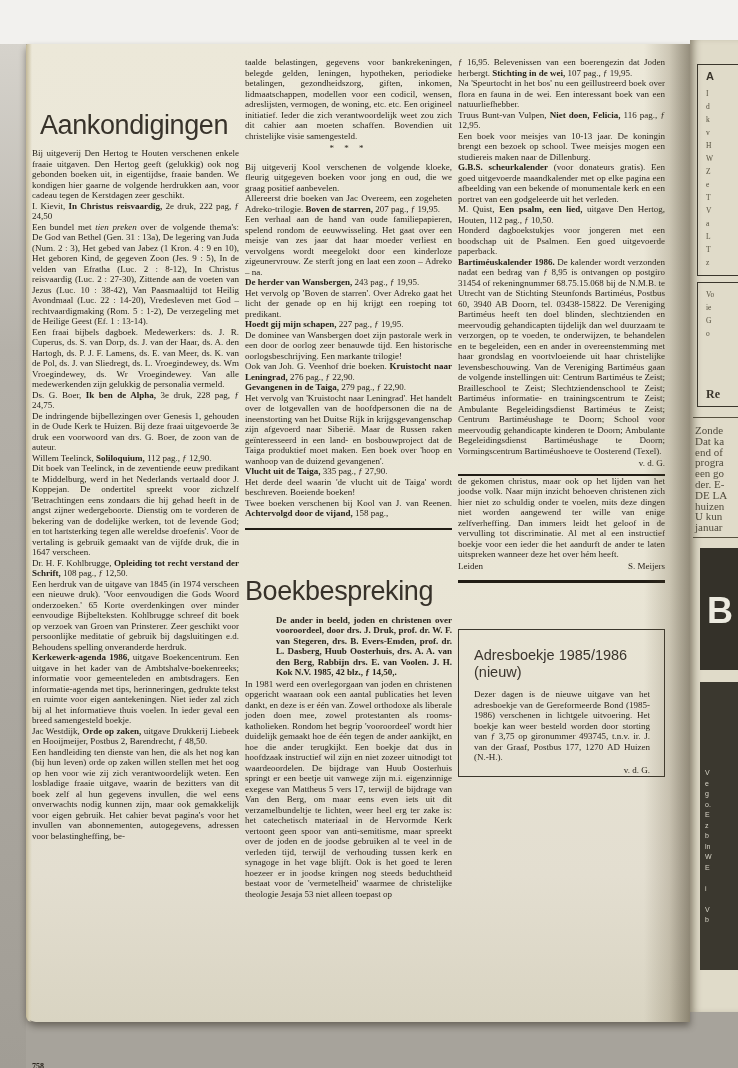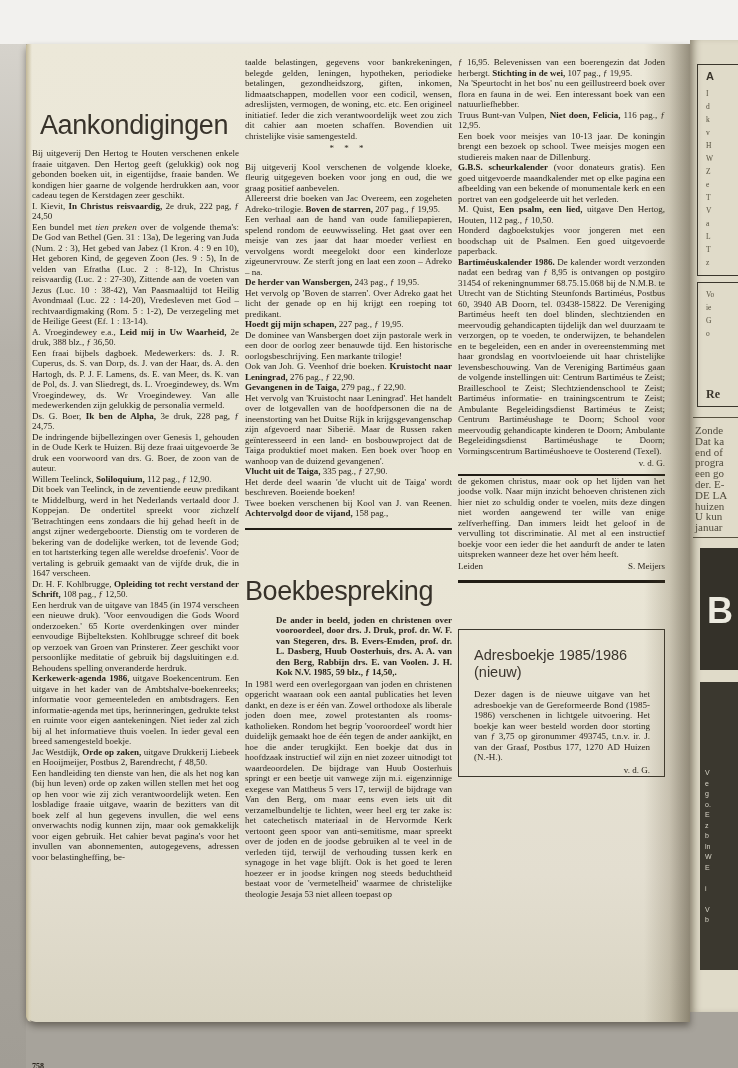--- a/index.html
+++ b/index.html
@@ -84,21 +84,20 @@
   <div class="leftband"></div>
 
   <div class="page">
 
     <div class="col col1">
       <h1 class="section-title">Aankondigingen</h1>
       <div>
           <p>Bij uitgeverij Den Hertog te Houten verschenen enkele fraaie uitgaven. Den Hertog geeft (gelukkig) ook nog gebonden boeken uit, in eigentijdse, fraaie banden. We kondigen hier gaarne de volgende herdrukken aan, voor cadeau tegen de Kerstdagen zeer geschikt.</p>
           <p>I. Kievit, <span class="b">In Christus reisvaardig,</span> 2e druk, 222 pag, ƒ 24,50</p>
           <p>Een bundel met <span class="i">tien preken</span> over de volgende thema's: De God van Bethel (Gen. 31 : 13a), De legering van Juda (Num. 2 : 3), Het gebed van Jabez (1 Kron. 4 : 9 en 10), Het geboren Kind, de gegeven Zoon (Jes. 9 : 5), In de velden van Efratha (Luc. 2 : 8-12), In Christus reisvaardig (Luc. 2 : 27-30), Zittende aan de voeten van Jezus (Luc. 10 : 38-42), Van Paasmaaltijd tot Heilig Avondmaal (Luc. 22 : 14-20), Vredesleven met God – rechtvaardigmaking (Rom. 5 : 1-2), De verzegeling met de Heilige Geest (Ef. 1 : 13-14).</p>
-          <p>A. Vroegindewey e.a., <span class="b">Leid mij in Uw Waarheid,</span> 2e druk, 388 blz., ƒ 36,50.</p>
           <p>Een fraai bijbels dagboek. Medewerkers: ds. J. R. Cuperus, ds. S. van Dorp, ds. J. van der Haar, ds. A. den Hartogh, ds. P. J. F. Lamens, ds. E. van Meer, ds. K. van de Pol, ds. J. van Sliedregt, ds. L. Vroegindewey, ds. Wm Vroegindewey, ds. Wr Vroegindewey. Van alle medewerkenden zijn gelukkig de personalia vermeld.</p>
           <p>Ds. G. Boer, <span class="b">Ik ben de Alpha,</span> 3e druk, 228 pag, ƒ 24,75.</p>
           <p>De indringende bijbellezingen over Genesis 1, gehouden in de Oude Kerk te Huizen. Bij deze fraai uitgevoerde 3e druk een voorwoord van drs. G. Boer, de zoon van de auteur.</p>
           <p>Willem Teelinck, <span class="b">Soliloquium,</span> 112 pag., ƒ 12,90.</p>
           <p>Dit boek van Teelinck, in de zeventiende eeuw predikant te Middelburg, werd in het Nederlands vertaald door J. Koppejan. De ondertitel spreekt voor zichzelf 'Betrachtingen eens zondaars die hij gehad heeft in de angst zijner wedergeboorte. Dienstig om te vorderen de bekering van de dodelijke werken, tot de levende God; en tot hartsterking tegen alle wereldse droefenis'. Voor de vertaling is gebruik gemaakt van de vijfde druk, die in 1647 verscheen.</p>
           <p>Dr. H. F. Kohlbrugge, <span class="b">Opleiding tot recht verstand der Schrift,</span> 108 pag., ƒ 12,50.</p>
           <p>Een herdruk van de uitgave van 1845 (in 1974 verscheen een nieuwe druk). 'Voor eenvoudigen die Gods Woord onderzoeken.' 65 Korte overdenkingen over minder eenvoudige Bijbelteksten. Kohlbrugge schreef dit boek op verzoek van Groen van Prinsterer. Zeer geschikt voor persoonlijke meditatie of gebruik bij dagsluitingen e.d. Behoudens spelling onveranderde herdruk.</p>
           <p><span class="b">Kerkewerk-agenda 1986,</span> uitgave Boekencentrum. Een uitgave in het kader van de Ambtshalve-boekenreeks; informatie voor gemeenteleden en ambtsdragers. Een informatie-agenda met tips, herinneringen, gedrukte tekst en ruimte voor eigen aantekeningen. Niet ieder zal zich bij al het informatieve thuis voelen. In ieder geval een breed samengesteld boekje.</p>
           <p>Jac Westdijk, <span class="b">Orde op zaken,</span> uitgave Drukkerij Liebeek en Hooijmeijer, Postbus 2, Barendrecht, ƒ 48,50.</p>
           <p>Een handleiding ten dienste van hen, die als het nog kan (bij hun leven) orde op zaken willen stellen met het oog op hen voor wie zij zich verantwoordelijk weten. Een losbladige fraaie uitgave, waarin de bezitters van dit boek zelf al hun gegevens invullen, die wel eens onverwachts nodig kunnen zijn, maar ook gemakkelijk voor eigen gebruik. Het cahier bevat pagina's voor het invullen van abonnementen, autogegevens, adressen voor belastingheffing, be-</p>
@@ -121,21 +120,21 @@
           <p>De dominee van Wansbergen doet zijn pastorale werk in een door de oorlog zeer benauwde tijd. Een historische oorlogsbeschrijving. Een markante trilogie!</p>
           <p>Ook van Joh. G. Veenhof drie boeken. <span class="b">Kruistocht naar Leningrad,</span> 276 pag., ƒ 22,90.</p>
           <p><span class="b">Gevangenen in de Taiga,</span> 279 pag., ƒ 22,90.</p>
           <p>Het vervolg van 'Kruistocht naar Leningrad'. Het handelt over de lotgevallen van de hoofdpersonen die na de ineenstorting van het Duitse Rijk in krijgsgevangenschap zijn afgevoerd naar Siberië. Maar de Russen raken geïnteresseerd in een land- en bosbouwproject dat de Taiga produktief moet maken. Een boek over 'hoop en wanhoop van de duizend gevangenen'.</p>
           <p><span class="b">Vlucht uit de Taiga,</span> 335 pag., ƒ 27,90.</p>
           <p>Het derde deel waarin 'de vlucht uit de Taiga' wordt beschreven. Boeiende boeken!</p>
           <p>Twee boeken verschenen bij Kool van J. van Reenen. <span class="b">Achtervolgd door de vijand,</span> 158 pag.,</p>
         </div>
       <div class="rule rule-2"></div>
       <h1 class="section-title bk-title">Boekbespreking</h1>
-      <div class="review-intro">De ander in beeld, joden en christenen over vooroordeel, door drs. J. Druk, prof. dr. W. F. van Stegeren, drs. B. Evers-Emden, prof. dr. L. Dasberg, Huub Oosterhuis, drs. A. A. van den Berg, Rabbijn drs. E. van Voolen. J. H. Kok N.V. 1985, 59 blz., ƒ 14,50,.</div>
+      <div class="review-intro">De ander in beeld, joden en christenen over vooroordeel, door drs. J. Druk, prof. dr. W. F. van Stegeren, drs. B. Evers-Emden, prof. dr. L. Dasberg, Huub Oosterhuis, drs. A. A. van den Berg, Rabbijn drs. E. van Voolen. J. H. Kok N.V. 1985, 42 blz., ƒ 14,50,.</div>
       <p class="review-body">In 1981 werd een overlegorgaan van joden en christenen opgericht waaraan ook een aantal publicaties het leven dankt, en deze is er één van. Zowel orthodoxe als liberale joden doen mee, zowel protestanten als rooms-katholieken. Rondom het begrip 'vooroordeel' wordt hier duidelijk gemaakt hoe de één tegen de ander aankijkt, en hoe die ander terugkijkt. Een boekje dat dus in hoofdzaak instructief wil zijn en niet zozeer uitnodigt tot waardeoordelen. De bijdrage van Huub Oosterhuis springt er een beetje uit vanwege zijn m.i. eigenzinnige exegese van Mattheus 5 vers 17, terwijl de bijdrage van Van den Berg, om maar eens even iets uit dit verzamelbundeltje te lichten, weer heel erg ter zake is: het catechetisch materiaal in de Hervormde Kerk vertoont geen spoor van anti-semitisme, maar spreekt over de joden en de joodse gebruiken al te veel in de verleden tijd, terwijl de verhouding tussen kerk en synagoge in het vage blijft. Ook is het goed te leren hoezeer er in joodse kringen nog steeds beduchtheid bestaat voor de 'vermetelheid' waarmee de christelijke theologie Jesaja 53 niet alleen toepast op</p>
     </div>
 
     <div class="col col3">
       <div>
           <p>ƒ 16,95. Belevenissen van een boerengezin dat Joden herbergt. <span class="b">Stichting in de wei,</span> 107 pag., ƒ 19,95.</p>
           <p>Na 'Speurtocht in het bos' nu een geïllustreerd boek over flora en fauna in de wei. Een interessant boek van een natuurliefhebber.</p>
           <p>Truus Bunt-van Vulpen, <span class="b">Niet doen, Felicia,</span> 116 pag., ƒ 12,95.</p>
           <p>Een boek voor meisjes van 10-13 jaar. De koningin brengt een bezoek op school. Twee meisjes mogen een studiereis maken naar de Dillenburg.</p>
           <p><span class="b">G.B.S. scheurkalender</span> (voor donateurs gratis). Een goed uitgevoerde maandkalender met op elke pagina een afbeelding van een bekende of monumentale kerk en een portret van een godgeleerde uit het verleden.</p>

